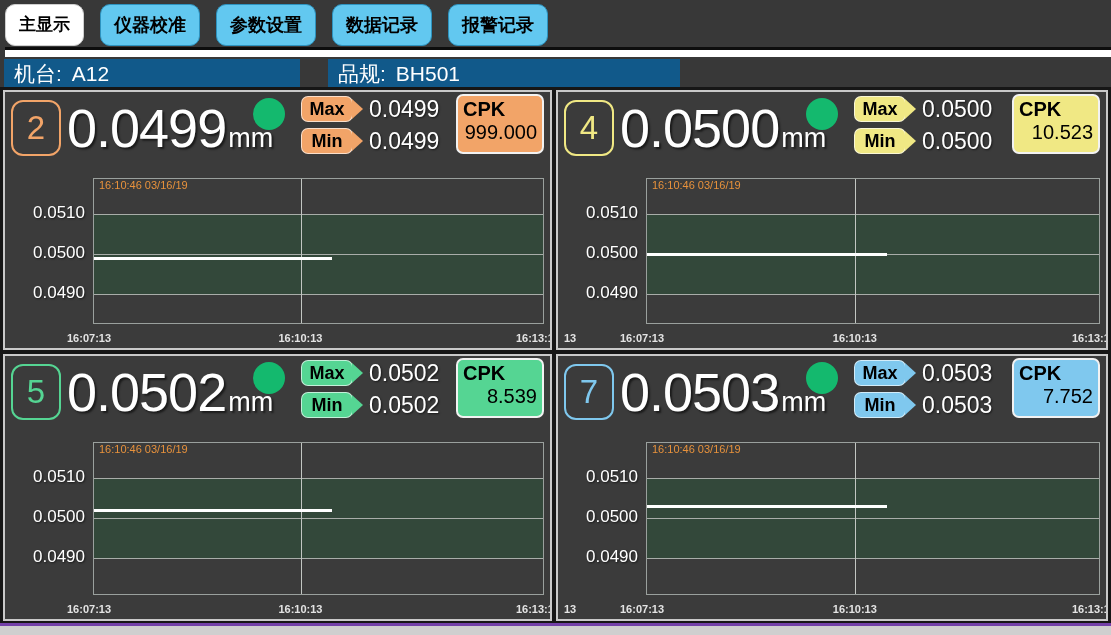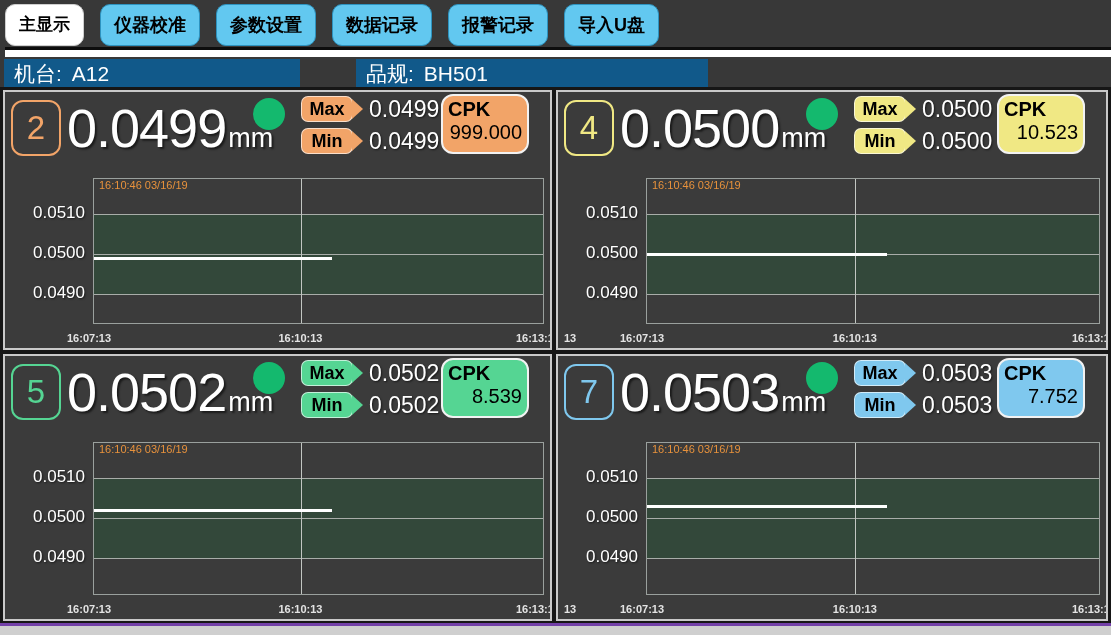--- a/index.html
+++ b/index.html
@@ -10,21 +10,21 @@
   .tabbar{position:absolute;top:4px;left:5px;display:flex;gap:16px;}
   .tab{height:40px;line-height:40px;padding:0 13px;border-radius:10px;background:#62c8f0;
        color:#000;font-size:18px;font-weight:600;cursor:pointer;border:1px solid #2d93c0;}
   .tab.active{background:#ffffff;border-color:#cfcfcf;font-size:17px;}
 
   
   .sepline{position:absolute;top:47px;left:5px;width:1106px;height:7px;background:#ffffff;border-top:3px solid #0d0d0d;}
   .hdr{position:absolute;top:59px;height:30px;color:#fff;font-size:21px;display:flex;align-items:center;padding-left:10px;}
   .hdr .lbl{margin-right:10px;}
   .hdr-machine{left:4px;width:286px;}
-  .hdr-product{left:356px;width:342px;}
+  .hdr-product{left:328px;width:342px;}
 
   
   .panel{position:absolute;background:#3b3b3b;border:2px solid #c9c9c9;overflow:hidden;
          box-shadow:0 0 0 3px #161616;}
   .p0{left:3px;top:90px;width:545px;height:256px;}
   .p1{left:556px;top:90px;width:548px;height:256px;}
   .p2{left:3px;top:354px;width:545px;height:263px;}
   .p3{left:556px;top:354px;width:548px;height:263px;}
 
   .phead{position:relative;height:78px;}
@@ -35,22 +35,22 @@
   .pvalue .num{font-size:54px;line-height:72px;letter-spacing:-1px;}
   .pvalue .unit{font-size:27px;margin-left:2px;}
   .status{position:absolute;left:248px;top:6px;width:32px;height:32px;border-radius:50%;}
   .mmx{position:absolute;left:296px;top:3px;}
   .mrow{display:flex;align-items:center;height:28px;margin-bottom:4px;}
   .tag{position:relative;width:50px;height:24px;line-height:24px;text-align:center;background:var(--accent);
        border-radius:7px;color:#000;font-size:18px;font-weight:600;border:1px solid rgba(255,255,255,.65);}
   .tag::after{content:'';position:absolute;left:100%;top:50%;transform:translateY(-50%);
        border-top:10px solid transparent;border-bottom:10px solid transparent;border-left:11px solid var(--accent);}
   .mval{margin-left:16px;color:#fff;font-size:23px;text-shadow:1px 1px 2px rgba(0,0,0,.6);}
-  .cpk{position:absolute;right:21px;top:2px;width:88px;height:60px;background:var(--accent);
-       border:2px solid #f2f2f2;border-radius:12px;color:#000;padding:2px 5px;box-sizing:border-box;}
+  .cpk{position:absolute;right:6px;top:2px;width:88px;height:60px;background:var(--accent);
+       border:2px solid #f2f2f2;border-radius:7px;color:#000;padding:2px 5px;box-sizing:border-box;}
   .cpkl{font-size:20px;font-weight:600;}
   .cpkv{font-size:20px;text-align:right;}
 
   
   .chartrow{position:absolute;left:4px;right:4px;top:82px;bottom:2px;}
   .yt{position:absolute;left:0;width:76px;text-align:right;color:#fff;font-size:17px;line-height:22px;
       text-shadow:1px 1px 2px rgba(0,0,0,.6);}
   .plot{position:absolute;left:84px;right:2px;top:4px;bottom:22px;border:1px solid #9aa09d;background:#3b3b3b;}
   .band{position:absolute;left:0;right:0;top:35px;height:80px;background:#33483a;}
   .gl{position:absolute;left:0;right:0;height:1px;background:#a9ada9;}
@@ -72,21 +72,20 @@
 <body>
 
 <div class="screen">
 
   <div class="tabbar">
     <div class="tab active">主显示</div>
     <div class="tab">仪器校准</div>
     <div class="tab">参数设置</div>
     <div class="tab">数据记录</div>
     <div class="tab">报警记录</div>
-    <div class="tab">导入U盘</div>
   </div>
 
   <div class="sepline"></div>
 
   <div class="hdr hdr-machine" style="background-color: rgb(17, 89, 138);">
     <span class="lbl">机台:</span>
     <span>A12</span>
   </div>
   <div class="hdr hdr-product" style="background-color: rgb(17, 89, 138);">
     <span class="lbl">品规:</span>

